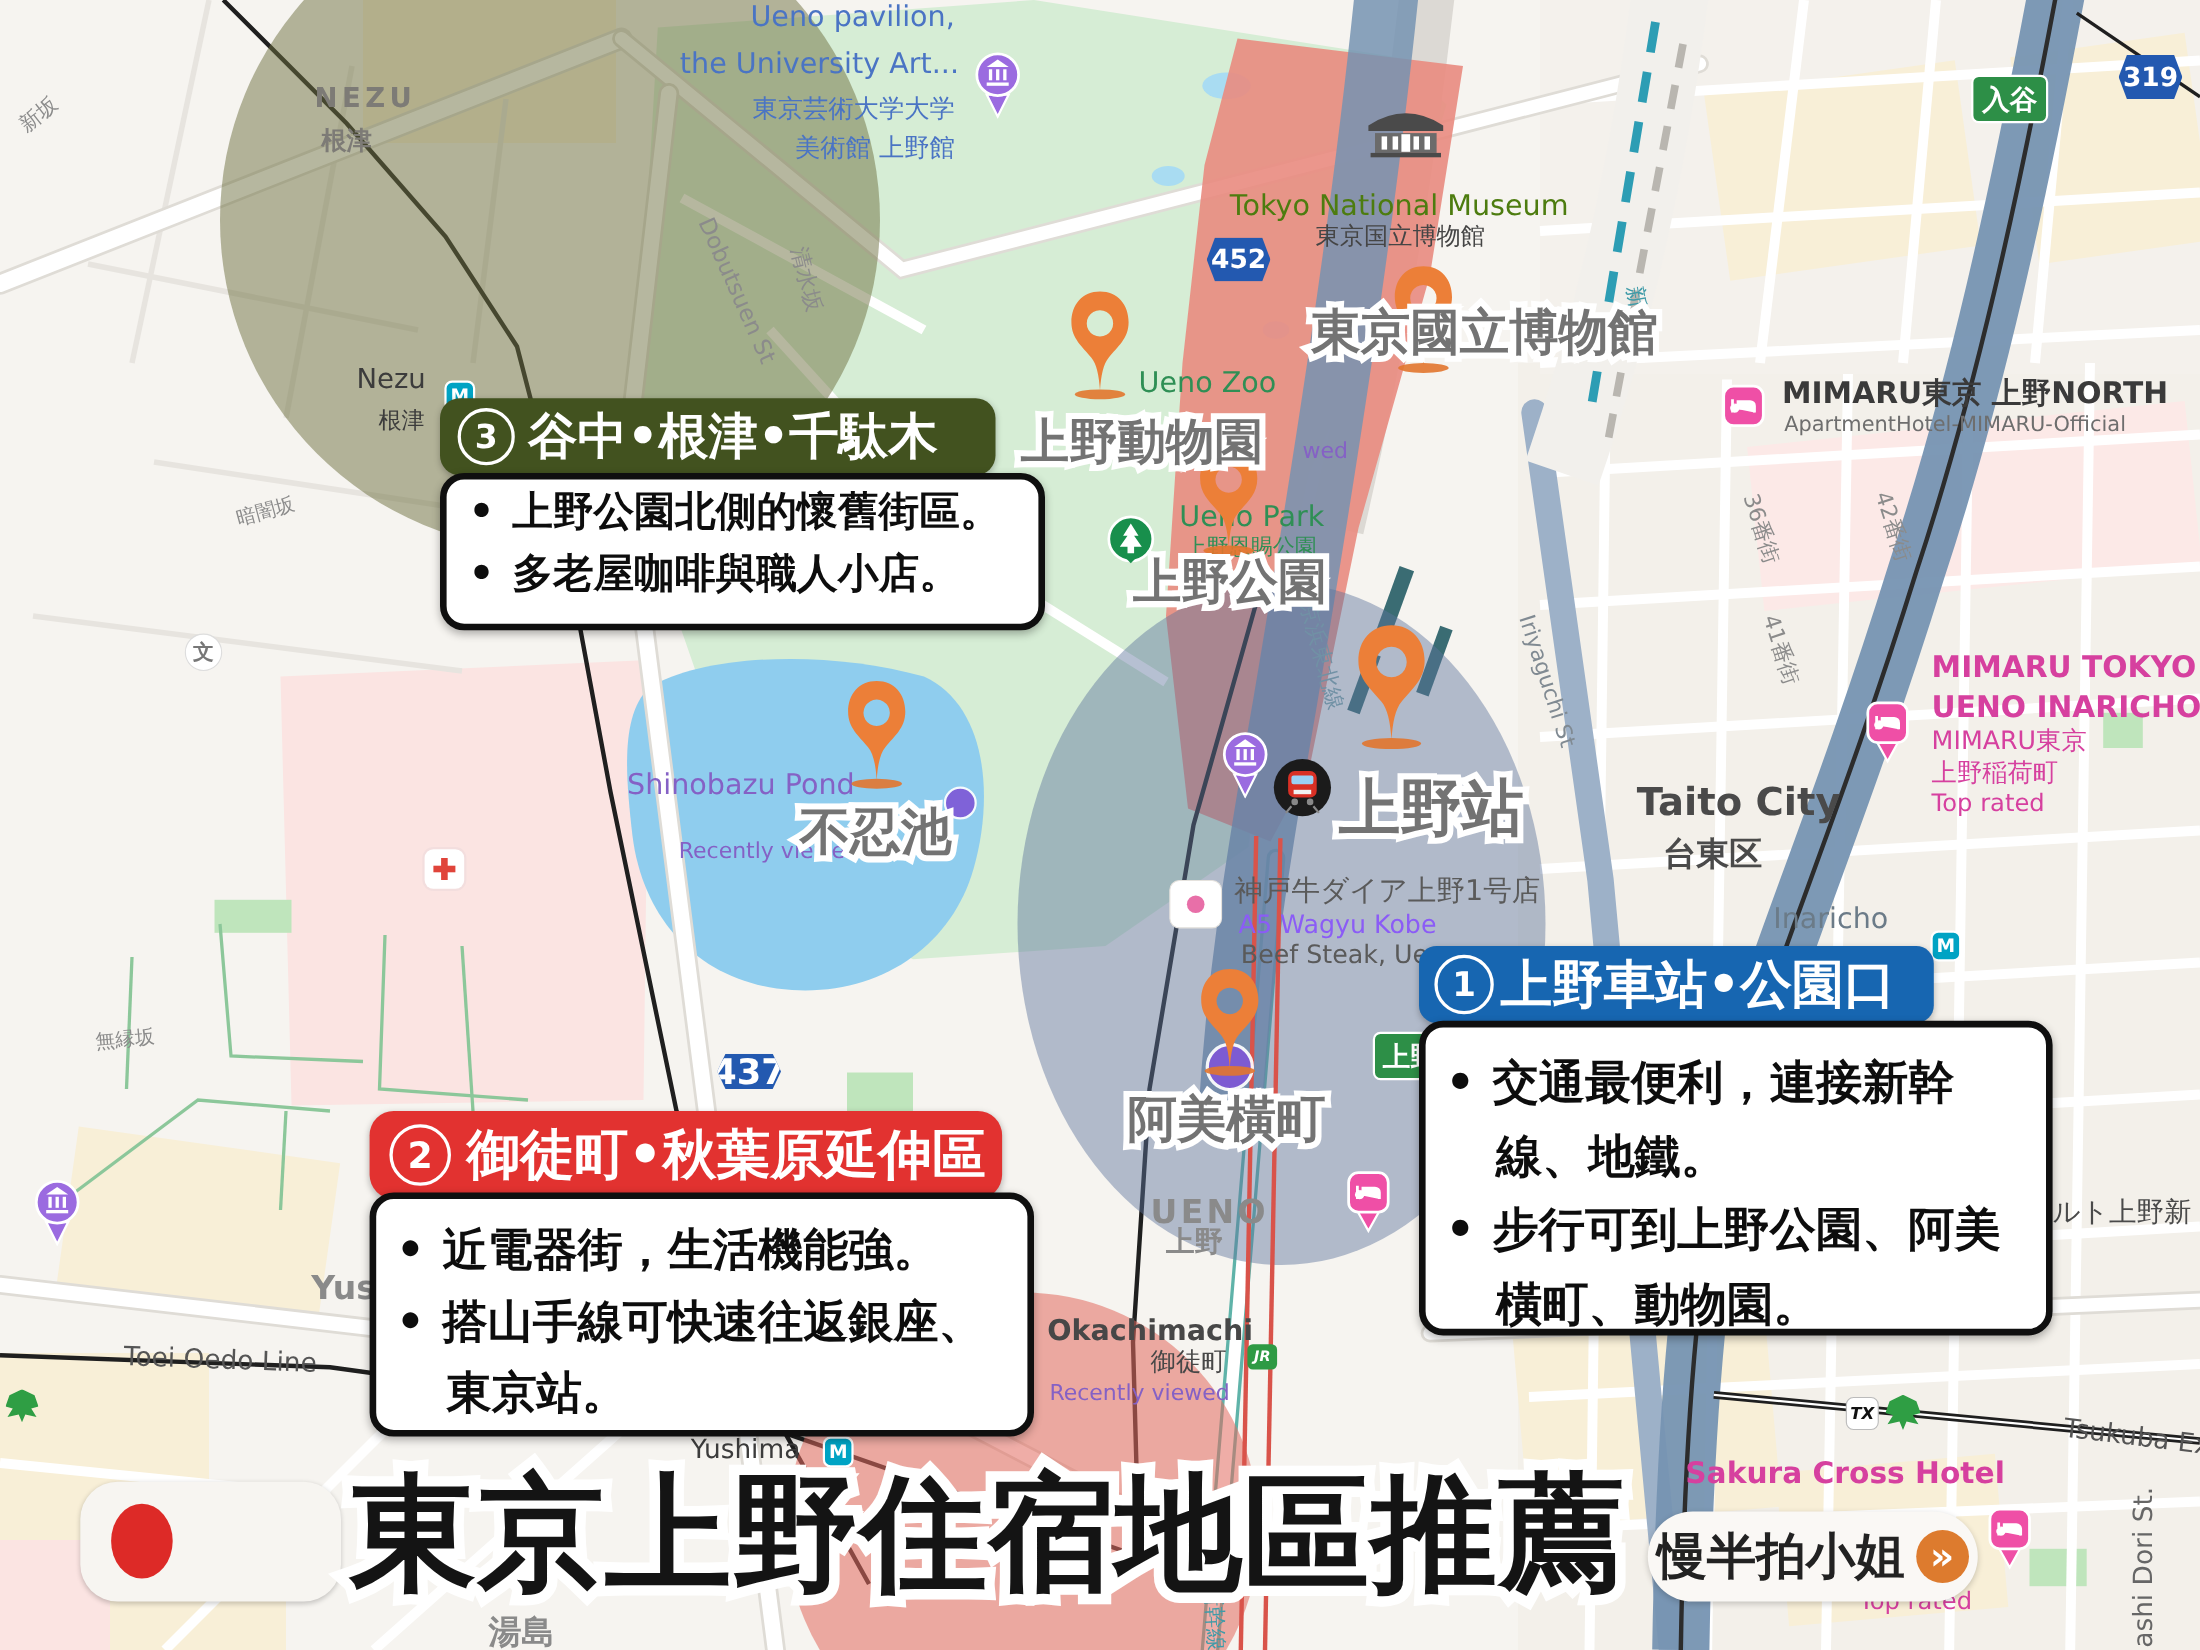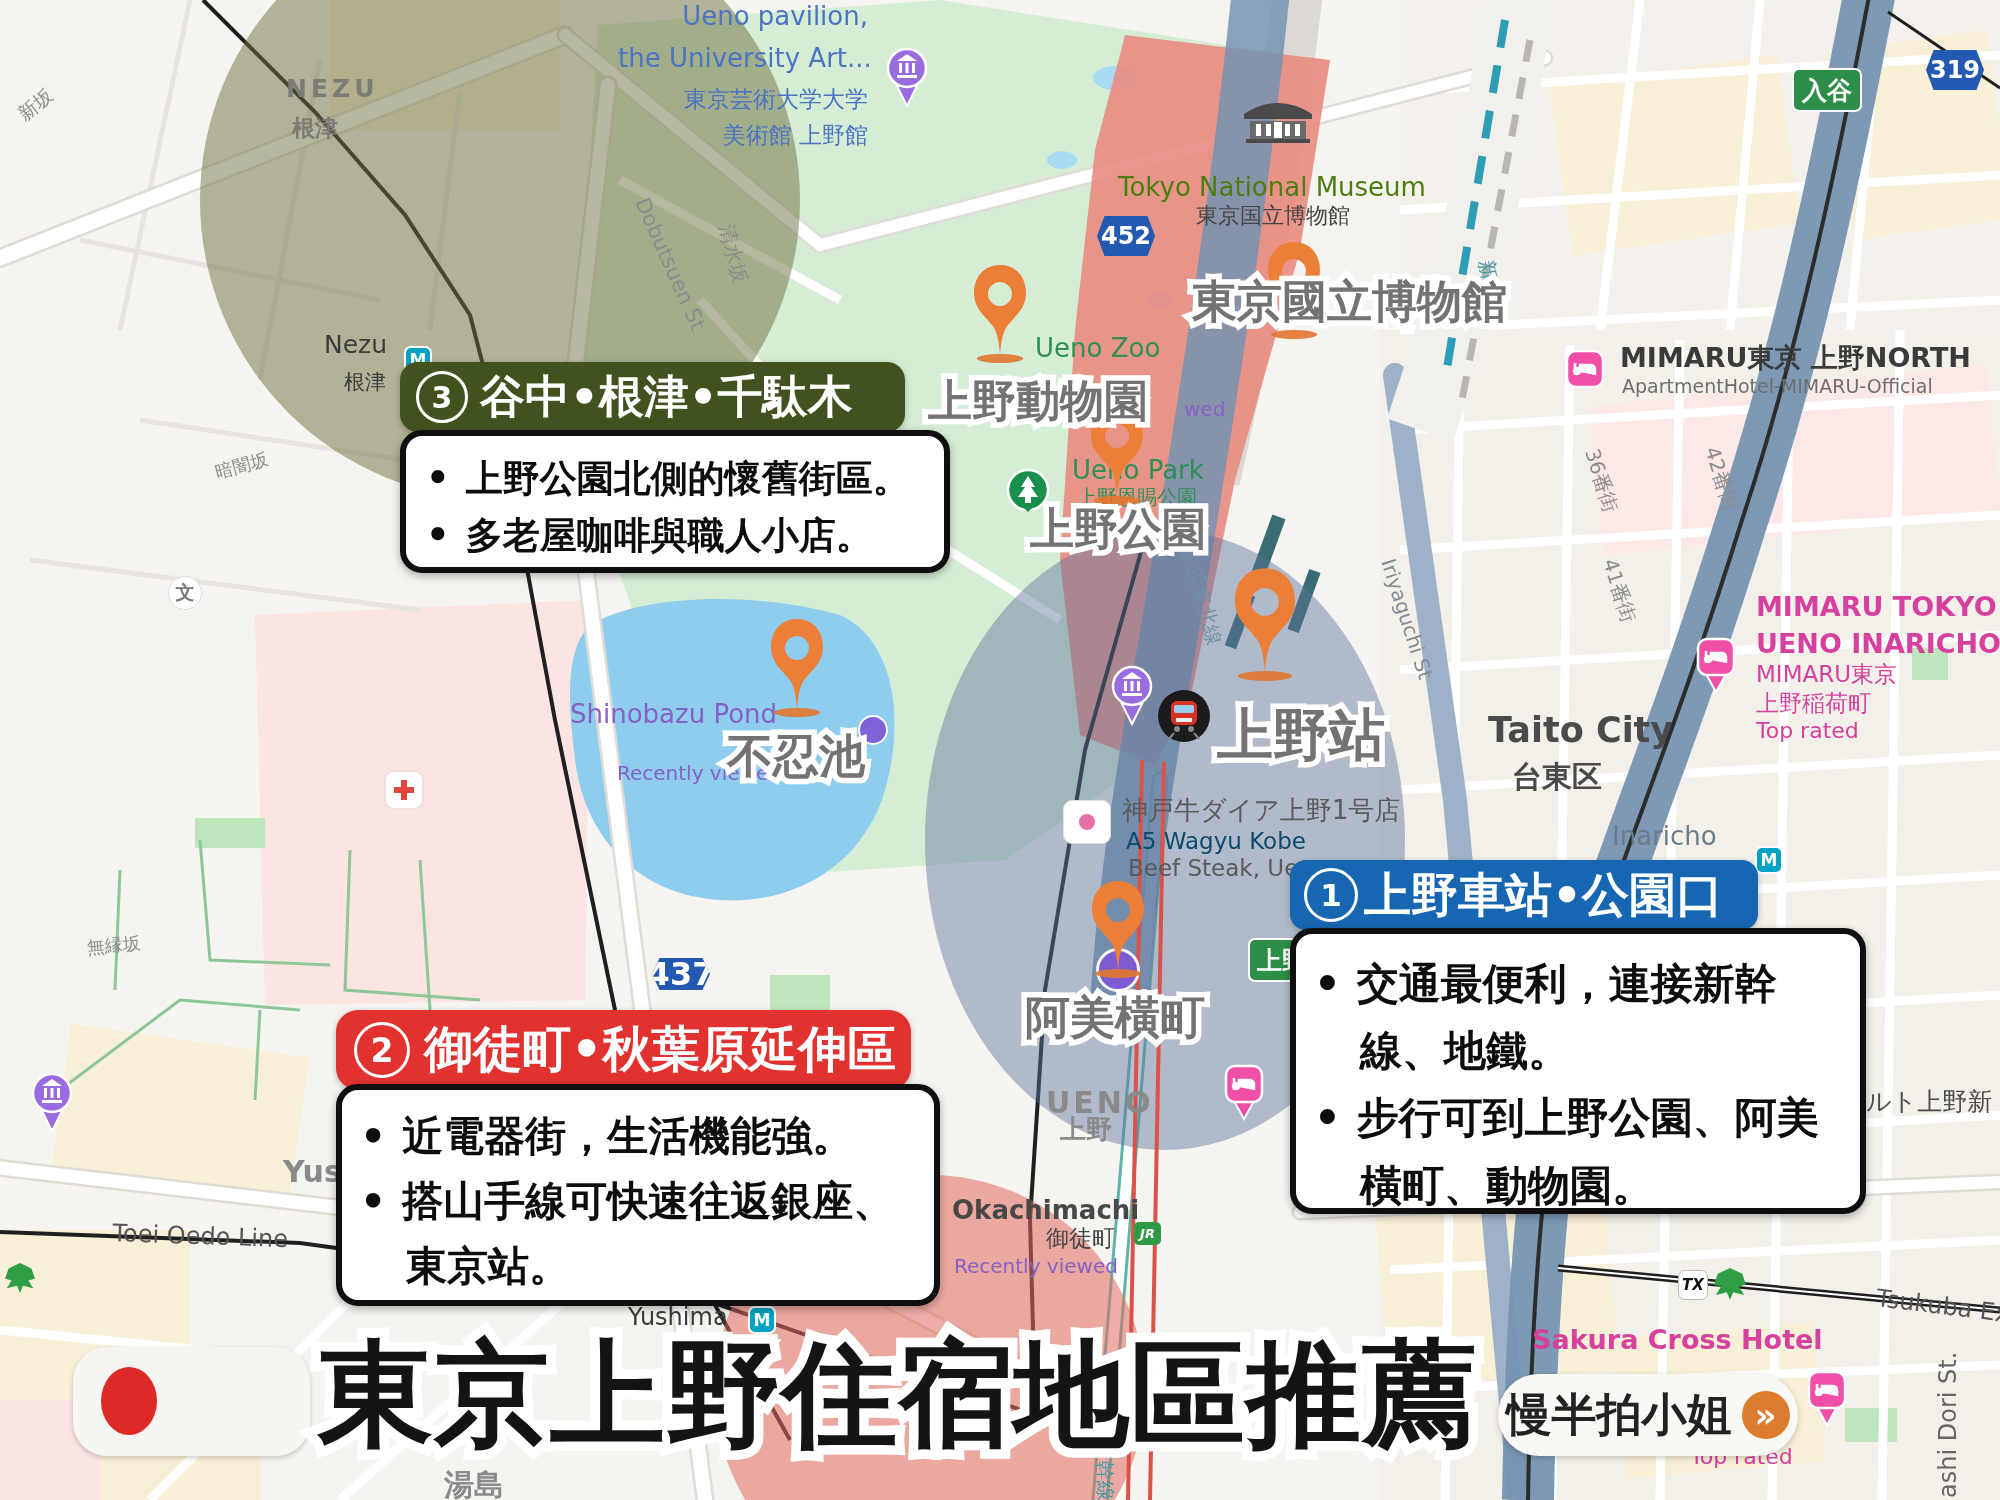--- a/index.html
+++ b/index.html
@@ -208,21 +208,21 @@
   <div class="lbl" style="left:1620px;top:342px;font-size:27px;color:#3A3A3A;font-weight:600;">MIMARU東京 上野NORTH</div>
   <div class="lbl" style="left:1622px;top:376px;font-size:19px;color:#6E6E6E;">ApartmentHotel-MIMARU-Official</div>
 
   <div class="lbl" style="left:1756px;top:591px;font-size:27px;color:#D6409F;font-weight:600;">MIMARU TOKYO</div>
   <div class="lbl" style="left:1756px;top:628px;font-size:27px;color:#D6409F;font-weight:600;">UENO INARICHO</div>
   <div class="lbl" style="left:1756px;top:661px;font-size:23px;color:#D6409F;">MIMARU東京</div>
   <div class="lbl" style="left:1756px;top:690px;font-size:23px;color:#D6409F;">上野稲荷町</div>
   <div class="lbl" style="left:1756px;top:718px;font-size:22px;color:#D6409F;">Top rated</div>
 
   <div class="lbl" style="left:1122px;top:796px;font-size:26px;color:#5A5A5A;">神戸牛ダイア上野1号店</div>
-  <div class="lbl" style="left:1126px;top:828px;font-size:23px;color:#0c4a6e;">A5 Wagyu Kobe</div>
+  <div class="lbl" style="left:1126px;top:828px;font-size:23px;color:#8b5cf6;">A5 Wagyu Kobe</div>
   <div class="lbl" style="left:1128px;top:855px;font-size:23px;color:#5A5A5A;">Beef Steak, Uen</div>
 
   <div class="lbl" style="left:952px;top:1196px;font-size:26px;color:#474747;font-weight:700;">Okachimachi</div>
   <div class="lbl" style="left:1046px;top:1225px;font-size:23px;color:#474747;">御徒町</div>
   <div class="lbl" style="left:954px;top:1255px;font-size:20px;color:#8561C5;">Recently viewed</div>
 
   <div class="lbl" style="left:1046px;top:1086px;font-size:30px;letter-spacing:3px;color:#8A8A8A;font-weight:600;">UENO</div>
   <div class="lbl" style="left:1060px;top:1115px;font-size:26px;color:#8A8A8A;font-weight:600;">上野</div>
 
   <div class="lbl" style="left:283px;top:1155px;font-size:30px;color:#8A8A8A;font-weight:600;">Yus</div>
@@ -428,21 +428,21 @@
   <div class="stroke" style="left:928px;top:372px;font-size:44px;" data-text="上野動物園">上野動物園</div>
   <div class="stroke" style="left:1030px;top:500px;font-size:44px;" data-text="上野公園">上野公園</div>
   <div class="stroke" style="left:1217px;top:698px;font-size:56px;" data-text="上野站">上野站</div>
   <div class="stroke" style="left:727px;top:726px;font-size:46px;" data-text="不忍池">不忍池</div>
   <div class="stroke" style="left:1025px;top:988px;font-size:45px;" data-text="阿美橫町">阿美橫町</div>
 
   <div class="ibox ihead" style="left:400px;top:362px;width:505px;height:70px;background:var(--box3-green,#42521F);font-size:45px;padding-left:16px;gap:12px;">
     <span class="badge" style="width:46px;height:46px;font-size:30px;">3</span>
     <span>谷中•根津•千駄木</span>
   </div>
-  <div class="ibox ibody" style="left:400px;top:430px;width:550px;height:143px;font-size:37px;padding:14px 20px;line-height:1.55;">
+  <div class="ibox ibody" style="left:400px;top:430px;width:550px;height:143px;font-size:37px;padding:0 20px;line-height:1.55;">
     <ul>
       <li>上野公園北側的懷舊街區。</li>
       <li>多老屋咖啡與職人小店。</li>
     </ul>
   </div>
 
   <div class="ibox ihead" style="left:336px;top:1010px;width:575px;height:80px;background:var(--box2-red,#E23230);font-size:49px;padding-left:18px;gap:14px;border-radius:22px;">
     <span class="badge" style="width:50px;height:50px;font-size:33px;">2</span>
     <span>御徒町•秋葉原延伸區</span>
   </div>

